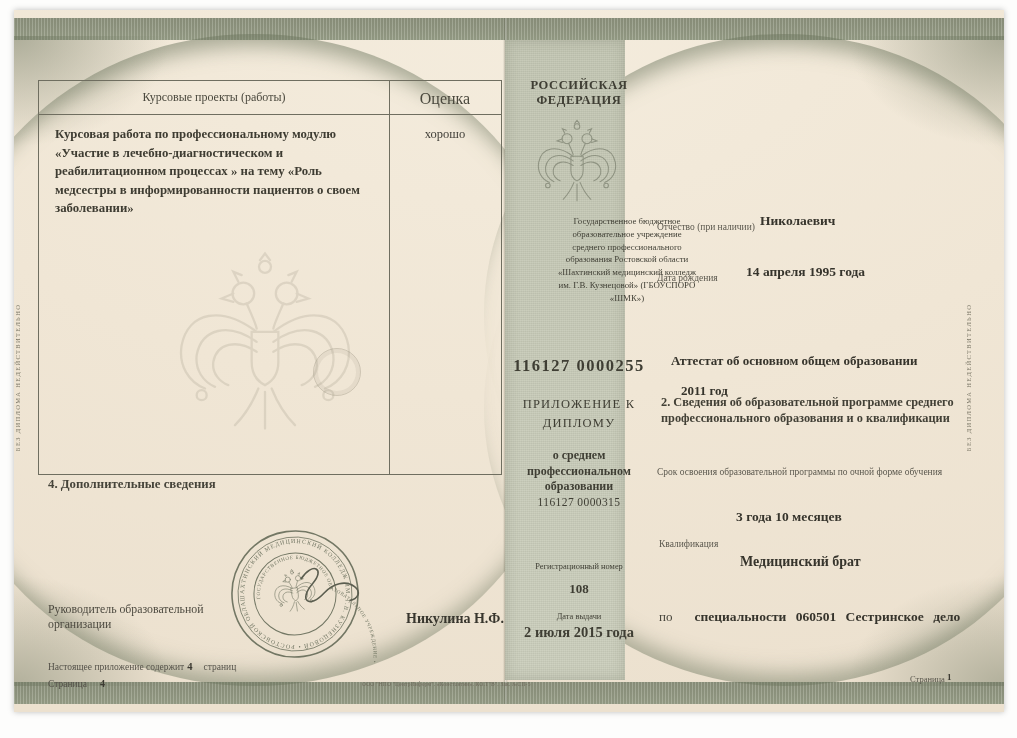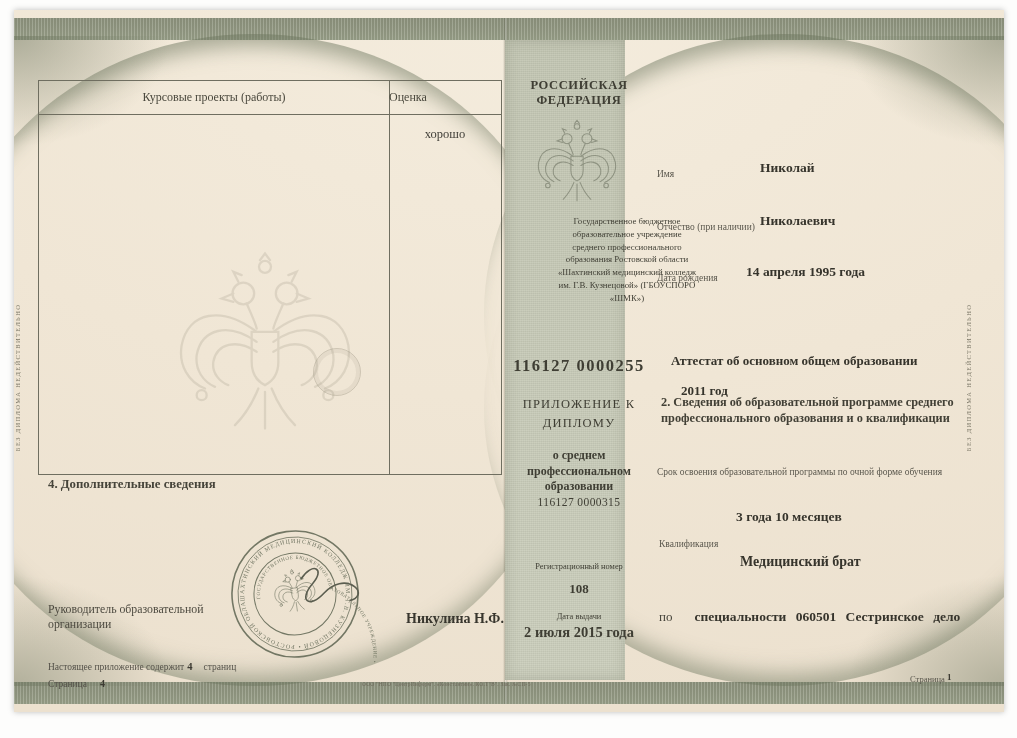--- a/index.html
+++ b/index.html
@@ -21,21 +21,21 @@
   .fold{position:absolute;top:8px;bottom:8px;left:489px;width:5px;
     background:linear-gradient(90deg, rgba(80,82,64,0) 0%, rgba(80,82,64,.28) 35%, rgba(255,255,255,.35) 55%, rgba(80,82,64,.18) 75%, rgba(80,82,64,0) 100%);}
   
   .vtext{position:absolute;width:200px;height:11px;text-align:center;transform:rotate(-90deg);
     font-size:6.5px;letter-spacing:1.3px;color:#7d7969;white-space:nowrap;}
   
   .tbl{position:absolute;left:24px;top:70px;width:462px;height:393px;border:1.4px solid #6f6e60;}
   .tbl .vdiv{position:absolute;left:350px;top:0;bottom:0;width:0;border-left:1.2px solid #6f6e60;}
   .tbl .hdiv{position:absolute;left:0;right:0;top:33px;height:0;border-top:1.2px solid #6f6e60;}
   .th1{position:absolute;left:0;top:9px;width:350px;text-align:center;font-size:12px;color:#4a483d;}
-  .th2{position:absolute;left:350px;top:9px;width:112px;text-align:left;font-size:12px;color:#4a483d;}
+  .th2{position:absolute;left:350px;top:9px;width:112px;text-align:center;font-size:16px;color:#4a483d;}
   .coursework{position:absolute;left:16px;top:44px;width:312px;font-size:12.8px;font-weight:700;color:#3e3c32;line-height:18.5px;}
   .gradeval{position:absolute;left:350px;top:46px;width:112px;text-align:center;font-size:12.5px;color:#43413a;}
   .wm{color:#7d7866;opacity:.17;}
   .ghost-circle{position:absolute;left:299px;top:338px;width:46px;height:46px;border-radius:50%;
     border:1px solid rgba(115,110,90,.35);box-shadow:inset 0 0 0 4px rgba(115,110,90,.12);opacity:.8;}
   .sec4{position:absolute;left:34px;top:467px;font-size:12.8px;font-weight:700;color:#46443a;}
   .role{position:absolute;left:34px;top:592px;width:210px;font-size:11.8px;color:#4c493f;line-height:15px;}
   .signname{position:absolute;left:392px;top:601px;font-size:14px;font-weight:700;color:#38362e;}
   .contains{position:absolute;left:34px;top:651px;font-size:9.5px;color:#55524a;}
   .contains b{font-size:10.5px;color:#3c3a32;margin:0 3px;}
@@ -130,20 +130,21 @@
     <div class="fold"></div>
 
     <div class="vtext" style="left:-95px;top:362px;">БЕЗ ДИПЛОМА НЕДЕЙСТВИТЕЛЬНО</div>
     <div class="vtext" style="left:856px;top:362px;">БЕЗ ДИПЛОМА НЕДЕЙСТВИТЕЛЬНО</div>
 
     <div class="tbl">
       <div class="vdiv"></div>
       <div class="hdiv"></div>
       <div class="th1">Курсовые проекты (работы)</div>
       <div class="th2">Оценка</div>
+      <div class="coursework">Курсовая работа по профессиональному модулю «Участие в лечебно-диагностическом и реабилитационном процессах »  на тему  «Роль медсестры в  информированности  пациентов о своем заболевании»</div>
       <div class="gradeval">хорошо</div>
       <svg class="eagle-svg wm" style="left:126px;top:160px;" width="200" height="215">
           <use href="#eagle"></use>
         </svg>
     </div>
     <div class="ghost-circle"></div>
 
     <div class="sec4">4. Дополнительные сведения</div>
 
     <svg class="stamp" width="168" height="168" viewBox="0 0 168 168">
@@ -187,24 +188,20 @@
       <div class="ctext apptitle">ПРИЛОЖЕНИЕ К ДИПЛОМУ</div>
       <div class="ctext subtitle">о среднем профессиональном образовании</div>
       <div class="ctext serial2">116127 0000315</div>
       <div class="ctext reglabel">Регистрационный номер</div>
       <div class="ctext regnum">108</div>
       <div class="ctext datelabel">Дата выдачи</div>
       <div class="ctext dateval">2 июля 2015 года</div>
     </div>
 
 
-    <div class="prow" style="top:153px;">
-      <span class="lab">Имя</span>
-      <span class="val">Николай</span>
-    </div>
     <div class="prow" style="top:206px;">
       <span class="lab">Отчество (при наличии)</span>
       <span class="val">Николаевич</span>
     </div>
     <div class="prow" style="top:257px;">
       <span class="lab">Дата рождения</span>
       <span class="val val-date">14 апреля  1995 года</span>
     </div>
 
     <div class="prevval">Аттестат об основном общем образовании</div>

